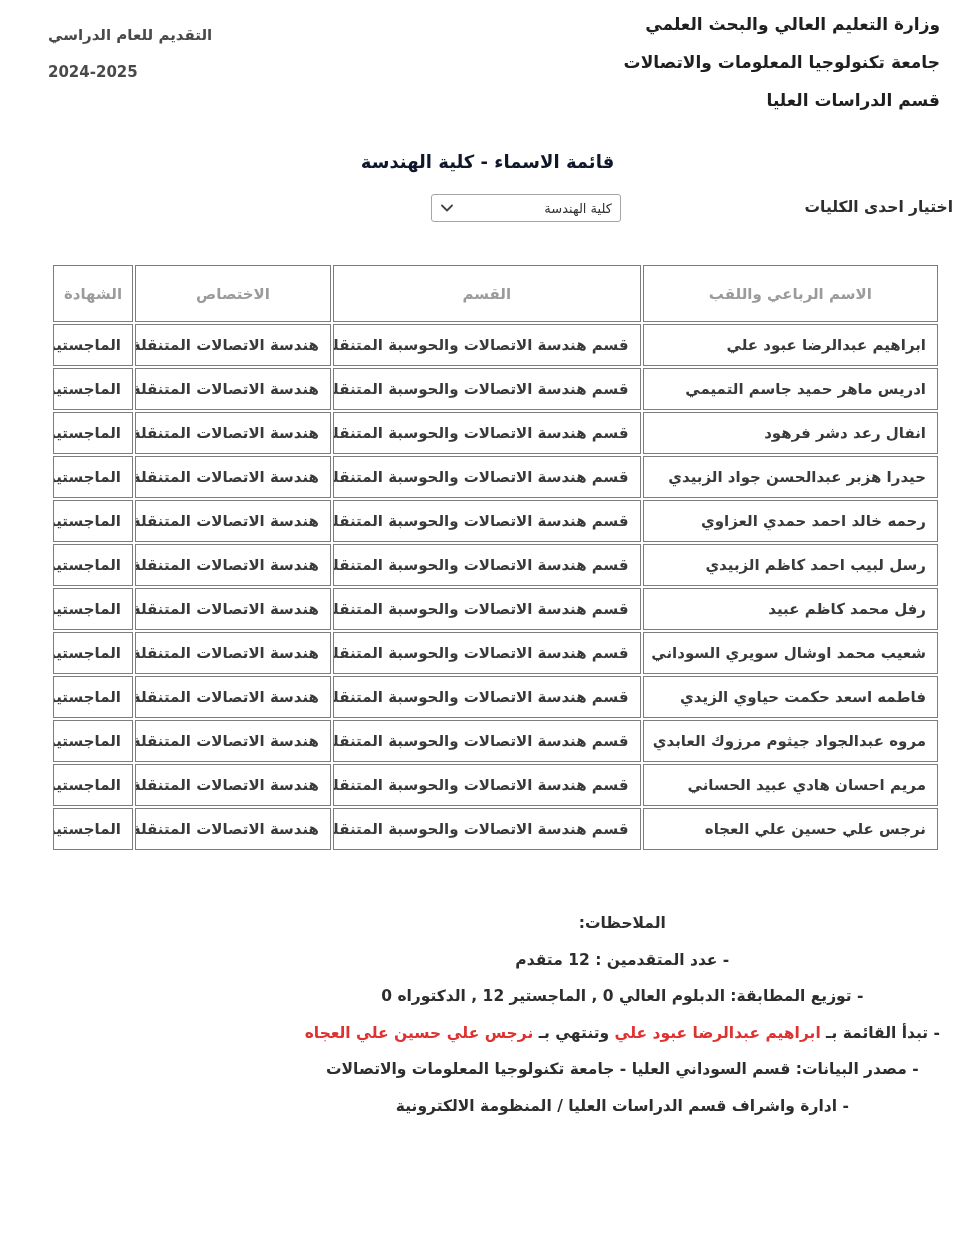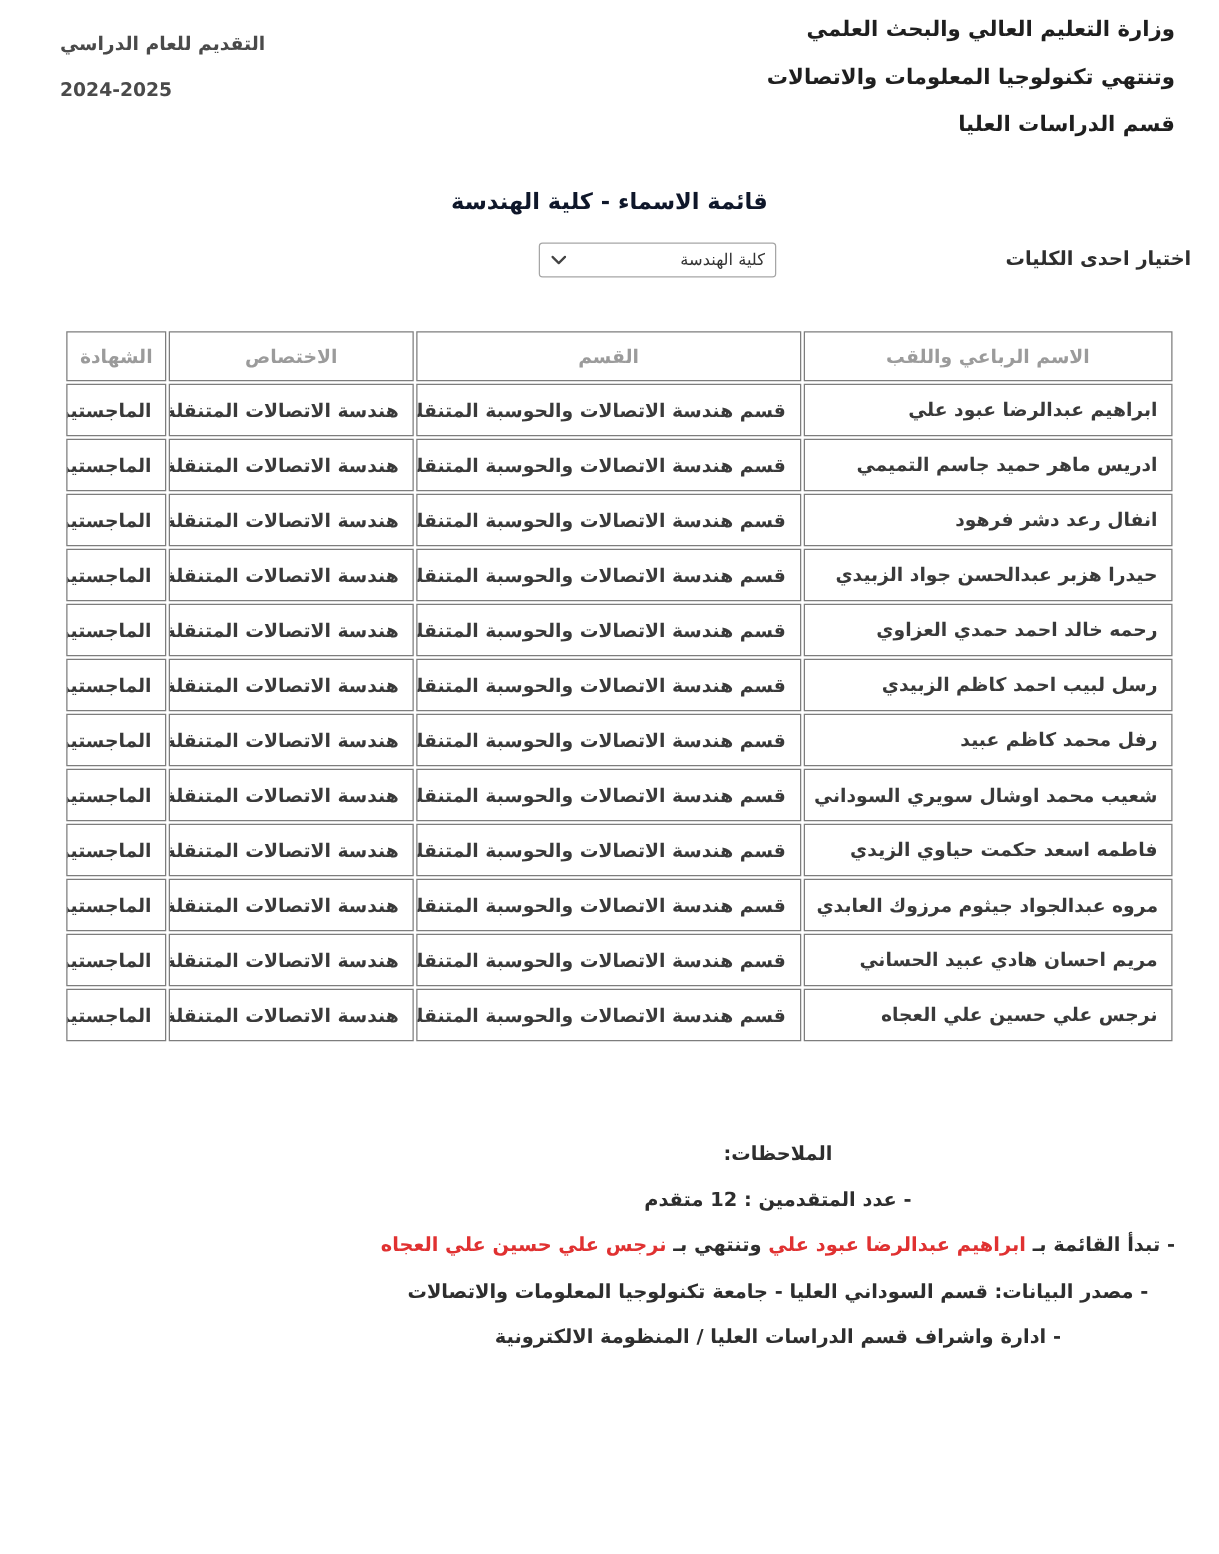--- a/index.html
+++ b/index.html
@@ -28,36 +28,36 @@
     font-family:"DejaVu Sans",sans-serif;font-size:13px;color:#333333;cursor:pointer;
   }
   .chev{position:absolute;left:10px;top:50%;transform:translateY(-50%);
     pointer-events:none;line-height:0;}
 
   
   table{position:absolute;top:263px;right:35px;width:889px;
     border-collapse:separate;border-spacing:2px;table-layout:fixed;}
   th,td{border:1px solid #7d7d7d;box-sizing:border-box;background:#ffffff;
     overflow:hidden;white-space:nowrap;}
-  th{height:40px;color:#9b9b9b;font-size:15px;font-weight:700;text-align:center;padding:0 8px;}
+  th{height:57px;color:#9b9b9b;font-size:15px;font-weight:700;text-align:center;padding:0 8px;}
   td{height:42px;color:#3a3a3a;font-size:15px;font-weight:700;text-align:right;padding:0 11px;}
 
   
   .notes{position:absolute;top:905px;right:35px;text-align:center;
     font-weight:700;font-size:15.5px;line-height:36.5px;color:#2e2e2e;}
   .red{color:#e03131;}
 </style>
 </head>
 <body>
 
 <div class="page">
 
   <div class="hdr-right">
     <div>وزارة التعليم العالي والبحث العلمي</div>
-    <div>وتنتهي تكنولوجيا المعلومات والاتصالات</div>
+    <div>جامعة تكنولوجيا المعلومات والاتصالات</div>
     <div>قسم الدراسات العليا</div>
   </div>
 
   <div class="hdr-left">
     <div>التقديم للعام الدراسي</div>
     <div>2024-2025</div>
   </div>
 
   <div class="title">قائمة الاسماء - كلية الهندسة</div>
 
@@ -161,18 +161,19 @@
           <td>قسم هندسة الاتصالات والحوسبة المتنقلة</td>
           <td>هندسة الاتصالات المتنقلة</td>
           <td>الماجستير</td>
         </tr>
       </tbody>
   </table>
 
   <div class="notes">
     <div>الملاحظات:</div>
     <div>- عدد المتقدمين : 12 متقدم</div>
+    <div>- توزيع المطابقة: الدبلوم العالي 0 , الماجستير 12 , الدكتوراه 0</div>
     <div><span>- تبدأ القائمة بـ </span><span class="red">ابراهيم عبدالرضا عبود علي</span><span> وتنتهي بـ </span><span class="red">نرجس علي حسين علي العجاه</span></div>
     <div>- مصدر البيانات: قسم السوداني العليا - جامعة تكنولوجيا المعلومات والاتصالات</div>
     <div>- ادارة واشراف قسم الدراسات العليا / المنظومة الالكترونية</div>
   </div>
 
 </div>
 
 </body></html>

